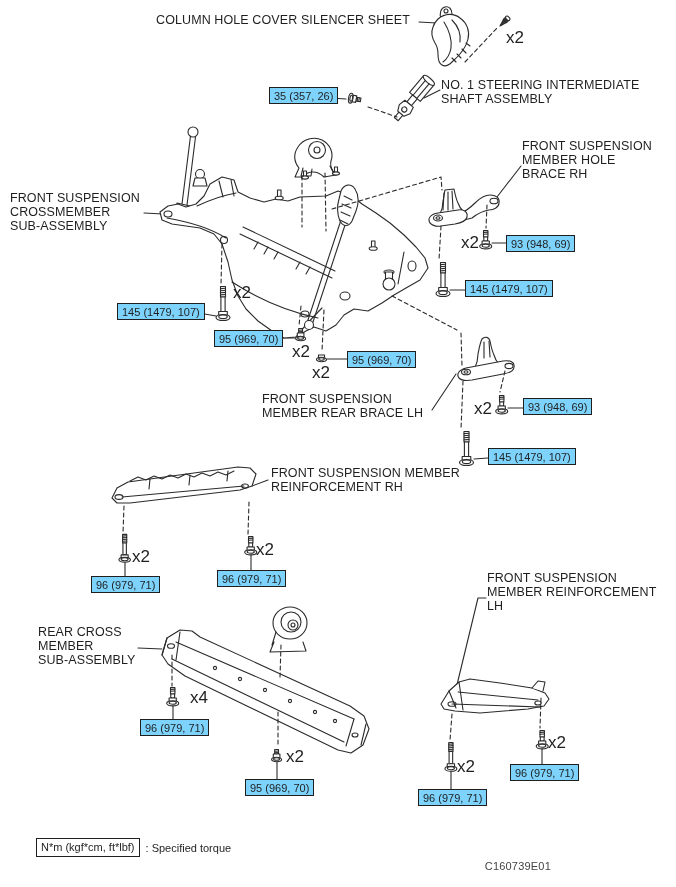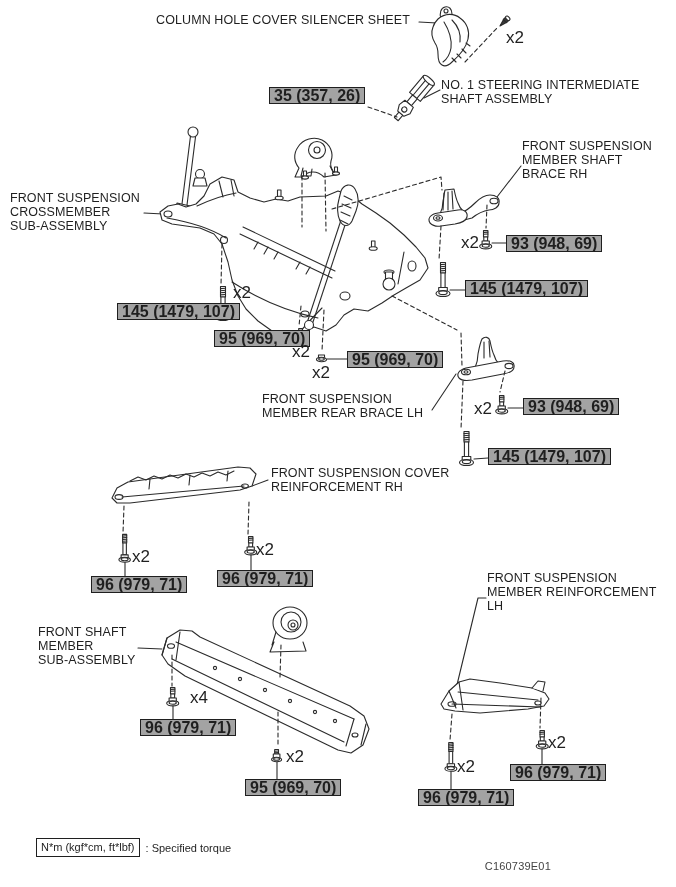--- a/index.html
+++ b/index.html
@@ -14,22 +14,22 @@
   .stage { position:absolute; left:0; top:0; width:560px; height:887px; }
   svg.art { position:absolute; left:0; top:0; }
   svg.art path, svg.art line, svg.art rect, svg.art ellipse, svg.art circle, svg.art polyline {
     vector-effect:non-scaling-stroke;
   }
   .plabel {
     position:absolute; font-size:12.5px; line-height:14px;
     letter-spacing:0.1px; white-space:nowrap; color:#1f1f1f;
   }
   .tbox {
-    position:absolute; border:1.5px solid #1f1f1f; background:#a3a3a3;
-    font-size:16px; font-weight:bold; line-height:12px;
+    position:absolute; border:1.5px solid #1f1f1f; background:#7dd3fc;
+    font-size:11px; font-weight:normal; line-height:12px;
     padding:1.5px 4px; white-space:nowrap; color:#1f1f1f;
   }
   .qty { position:absolute; font-size:17px; color:#1f1f1f; white-space:nowrap; }
   .legend { position:absolute; display:flex; align-items:center; gap:6px;padding-left:28px; }
   .legend-box {
     border:1.5px solid #1f1f1f; padding:2px 4px; font-size:11px;
     line-height:13px; white-space:nowrap; color:#1f1f1f;
   }
   .legend-text { font-size:11px; color:#1f1f1f; white-space:nowrap; }
   .figcode { position:absolute; font-size:11px; color:#444444; letter-spacing:0.2px; }
@@ -284,38 +284,38 @@
 
   <div class="plabel" style="left:156px;top:13px">
     <div>COLUMN HOLE COVER SILENCER SHEET</div>
   </div>
   <div class="plabel" style="left:441px;top:78px">
     <div>NO. 1 STEERING INTERMEDIATE</div>
     <div>SHAFT ASSEMBLY</div>
   </div>
   <div class="plabel" style="left:522px;top:139px">
     <div>FRONT SUSPENSION</div>
-    <div>MEMBER SHAFT</div>
+    <div>MEMBER HOLE</div>
     <div>BRACE RH</div>
   </div>
   <div class="plabel" style="left:10px;top:191px">
     <div>FRONT SUSPENSION</div>
     <div>CROSSMEMBER</div>
     <div>SUB-ASSEMBLY</div>
   </div>
   <div class="plabel" style="left:262px;top:392px">
     <div>FRONT SUSPENSION</div>
     <div>MEMBER REAR BRACE LH</div>
   </div>
   <div class="plabel" style="left:271px;top:466px">
-    <div>FRONT SUSPENSION COVER</div>
+    <div>FRONT SUSPENSION MEMBER</div>
     <div>REINFORCEMENT RH</div>
   </div>
   <div class="plabel" style="left:38px;top:625px">
-    <div>FRONT SHAFT</div>
+    <div>REAR CROSS</div>
     <div>MEMBER</div>
     <div>SUB-ASSEMBLY</div>
   </div>
   <div class="plabel" style="left:487px;top:571px">
     <div>FRONT SUSPENSION</div>
     <div>MEMBER REINFORCEMENT</div>
     <div>LH</div>
   </div>
 
   <div class="tbox" style="left:269px;top:87px">35 (357, 26)</div>

